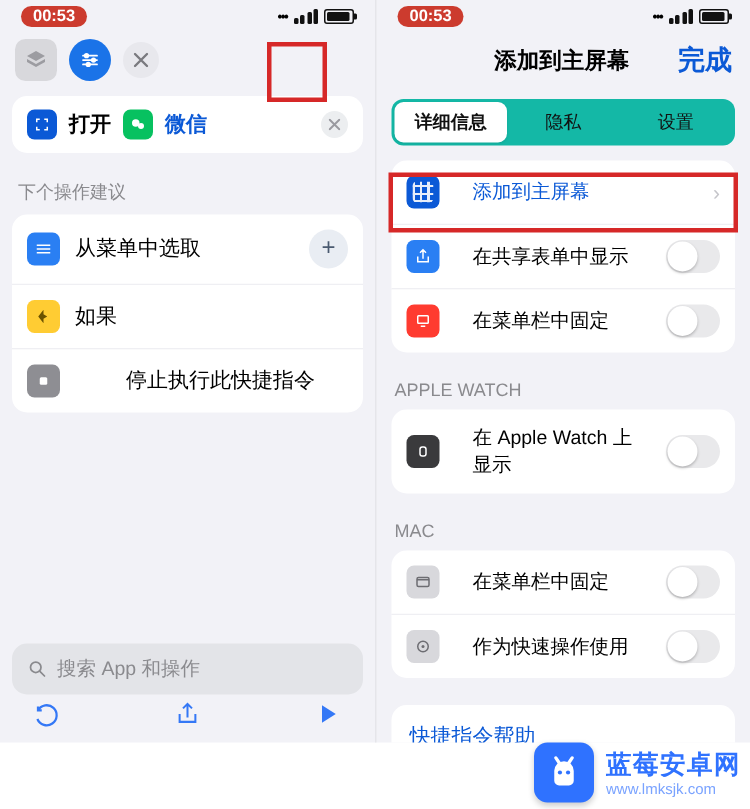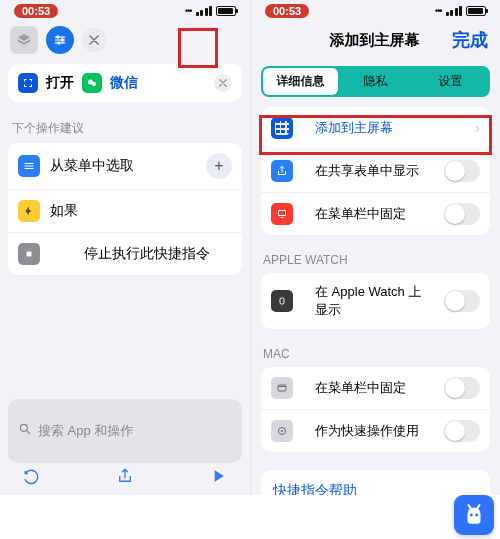--- a/index.html
+++ b/index.html
@@ -94,22 +94,22 @@
   .ic-sq {
     width: 22px; height: 22px; border-radius: 5px;
     display:flex;align-items:center;justify-content:center;
   }
   .bg-blue { background: #2a7ff3; color: #fff; }
   .bg-yellow { background: #ffcc33; color: #5a4300; }
   .bg-gray { background: #8e8e93; color: #fff; }
 
   .search-bar {
     position: absolute; left: 8px; right: 8px; bottom: 32px;
-    background: #e3e4e8; border-radius: 10px; padding: 23px 10px;
-    display: flex; align-items: flex-start; gap: 6px; color: #8a8a8e;
+    background: #e3e4e8; border-radius: 10px; padding: 8px 10px;
+    display: flex; align-items: center; gap: 6px; color: #8a8a8e;
   }
   .bottom-tools {
     position: absolute; left: 0; right: 0; bottom: 2px;
     display: flex; justify-content: space-between; padding: 4px 22px;
     color: #3478f6;
   }
   .bottom-tools .mid { flex: 1; }
 
   
   .R-header {
@@ -407,13 +407,17 @@
 <div class="watermark">
   <div class="wm-icon">
     <svg viewBox="0 0 24 24">
         <path fill="#fff" d="M6 11a6 6 0 0 1 12 0v6a3 3 0 0 1-3 3H9a3 3 0 0 1-3-3v-6z"></path>
         <circle cx="9.5" cy="12" r="1.3" fill="#2f72ff"></circle>
         <circle cx="14.5" cy="12" r="1.3" fill="#2f72ff"></circle>
         <line x1="7" y1="3" x2="9" y2="6" stroke="#fff" stroke-width="2" stroke-linecap="round"></line>
         <line x1="17" y1="3" x2="15" y2="6" stroke="#fff" stroke-width="2" stroke-linecap="round"></line>
       </svg>
   </div>
+  <div class="wm-text">
+    <div class="t1">蓝莓安卓网</div>
+    <div class="t2">www.lmksjk.com</div>
+  </div>
 </div>
 
 </body></html>

